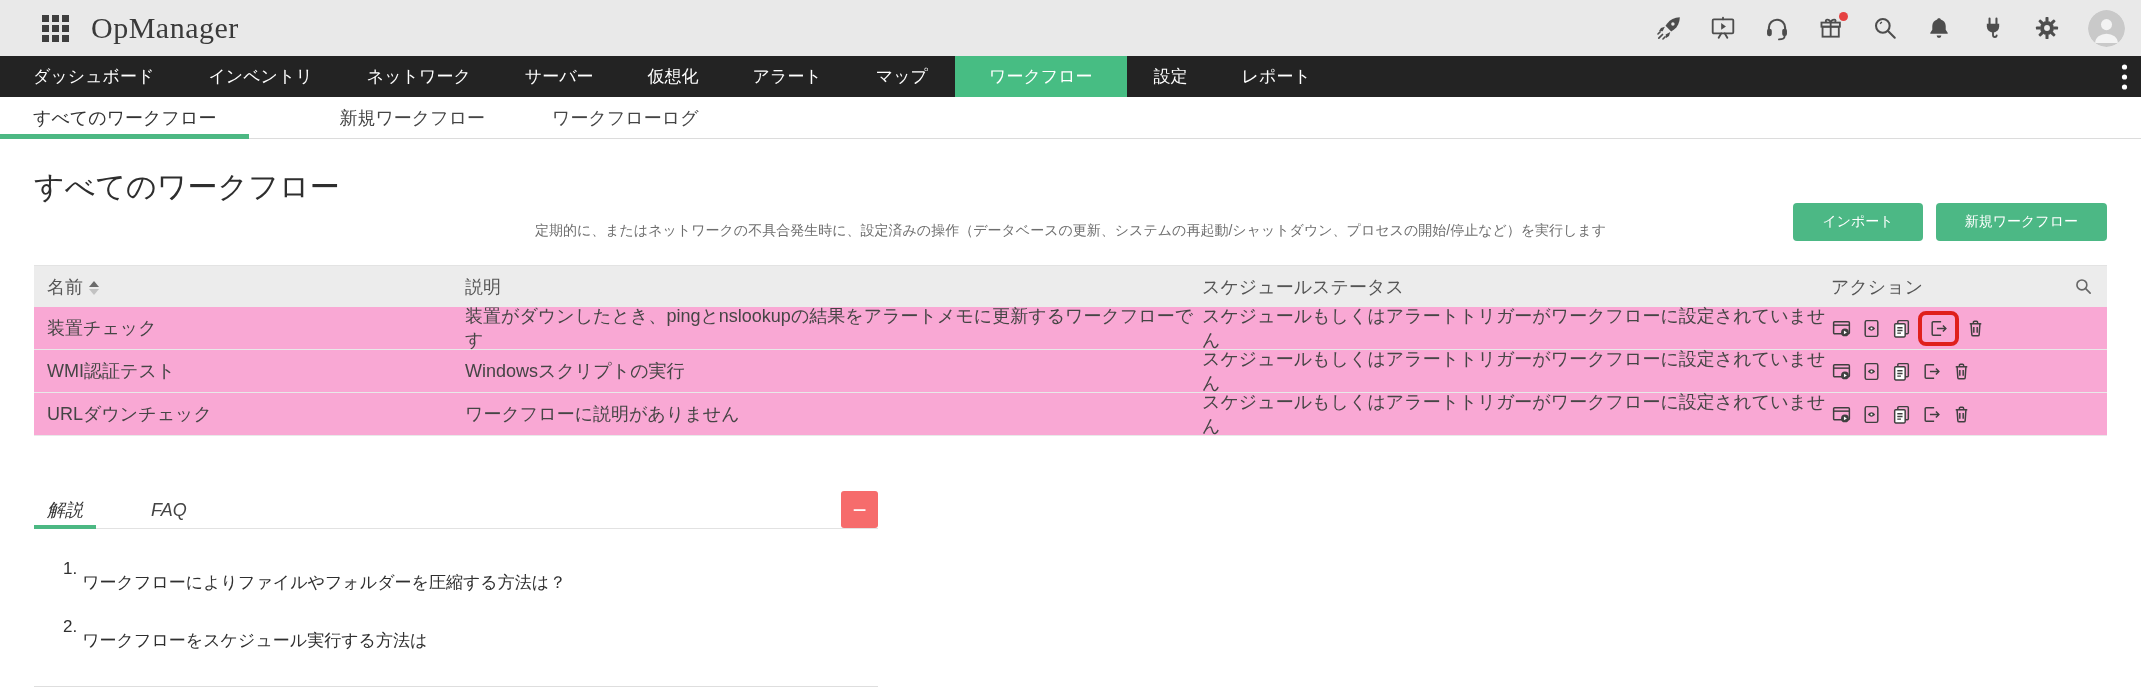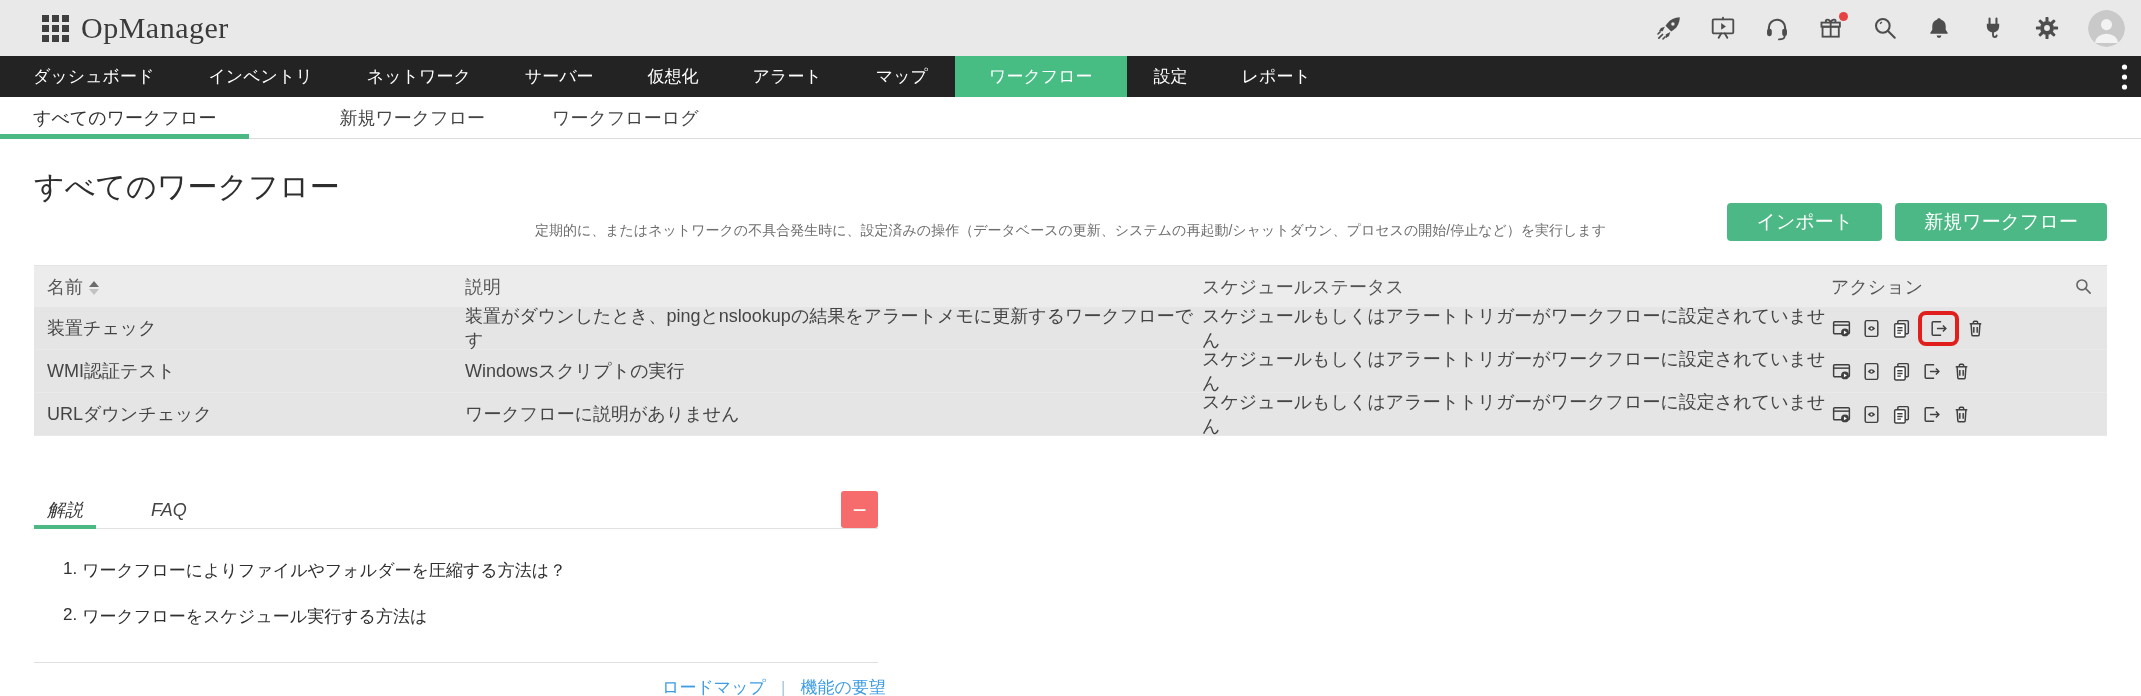--- a/index.html
+++ b/index.html
@@ -7,21 +7,21 @@
   body {
     width:2141px; height:696px; overflow:hidden;
     background:#ffffff;
     font-family:"Liberation Sans","DejaVu Sans",sans-serif;
     -webkit-font-smoothing:antialiased;
   }
 
   
   .topbar { height:56px; background:#e9e9e9; display:flex; align-items:center; padding:0 16px 0 42px; }
   .grid-icon { width:27px; height:27px; display:flex; }
-  .brand { font-family:"Liberation Serif","DejaVu Serif",serif; font-size:30px; color:#3a3a3a; margin-left:12px; letter-spacing:.5px; }
+  .brand { font-family:"Liberation Serif","DejaVu Serif",serif; font-size:30px; color:#3a3a3a; margin-left:22px; letter-spacing:.5px; }
   .topbar-right { margin-left:auto; display:flex; align-items:center; gap:28px; }
   .tb-icon { width:26px; height:26px; color:#4d4d4d; position:relative; display:flex; align-items:center; justify-content:center; cursor:pointer; }
   .tb-icon svg { width:100%; height:100%; }
   .badge-dot { position:absolute; top:-3px; right:-4px; width:9px; height:9px; border-radius:50%; background:#e64242; }
   .avatar { width:37px; height:37px; border-radius:50%; overflow:hidden; cursor:pointer; }
 
   
   .navbar { height:41px; background:#232323; display:flex; align-items:stretch; position:relative; }
   .nav-item { color:#fff; font-size:17px; display:flex; align-items:center; padding:5px 27px; cursor:pointer; white-space:nowrap; }
   .nav-item:first-child { padding-left:33px; }
@@ -35,26 +35,26 @@
   .tab.t2 { margin-left:90px; }
   .tab.t3 { margin-left:67px; }
   .tab.active { color:#333; }
   .tab.active::after { content:""; position:absolute; left:0; right:0; bottom:-1px; height:5px; background:#4cb883; }
 
   
   .content { position:relative; padding:0 34px; }
   .page-title { font-size:30px; font-weight:400; color:#2e2e2e; margin:28px 0 0 0; }
   .page-desc { font-size:14px; color:#6e6e6e; margin-top:14px;text-align:center; }
   .head-buttons { position:absolute; top:36px; right:34px; display:flex; gap:13px; }
-  .btn-green { background:#4cb885; color:#fff; border:none; border-radius:4px; height:38px; font-size:19px; padding:0 29px; cursor:pointer; font-family:inherit; white-space:nowrap; }
+  .btn-green { background:#4cb885; color:#fff; border:none; border-radius:4px; height:38px; font-size:14px; padding:0 29px; cursor:pointer; font-family:inherit; white-space:nowrap; }
 
   
   .wf-table { margin-top:25px; }
   .t-head { display:flex; align-items:center; background:#ececec; border-top:1px solid #e3e3e3; height:42px; font-size:18px; color:#555; }
-  .t-row  { display:flex; align-items:center; height:43px; border-bottom:1px solid #e9e9e9; font-size:18px; color:#454545; background:#e5e5e5; }
+  .t-row  { display:flex; align-items:center; height:43px; border-bottom:1px solid #e9e9e9; font-size:18px; color:#454545; background:#f9a8d4; }
   .col-name    { width:431px; padding-left:13px; }
   .col-desc    { width:737px; }
   .col-status  { width:629px; }
   .col-actions { width:240px; }
   .col-search  { flex:1; display:flex; justify-content:flex-end; padding-right:14px; }
   .sort { display:inline-flex; flex-direction:column; gap:2px; margin-left:6px; vertical-align:middle; cursor:pointer; }
   .s-up   { width:0; height:0; border-left:5px solid transparent; border-right:5px solid transparent; border-bottom:6px solid #6b6b6b; }
   .s-down { width:0; height:0; border-left:5px solid transparent; border-right:5px solid transparent; border-top:6px solid #c2c2c2; }
   .hsearch { width:19px; height:19px; color:#666; cursor:pointer; }
   .action-icons { display:flex; align-items:center; gap:9px; color:#3f3f3f; }
@@ -66,21 +66,21 @@
   .help-panel { margin:56px 0 0 34px; width:844px; }
   .help-tabs { display:flex; align-items:stretch; height:37px; border-bottom:1px solid #e2e2e2; position:relative; }
   .help-tab { font-size:18px; color:#333; display:flex; align-items:center; padding:0 13px; position:relative; cursor:pointer;font-style:italic; }
   .help-tab.t2 { margin-left:42px; color:#444; }
   .help-tab.active::after { content:""; position:absolute; left:0; right:0; bottom:-1px; height:4px; background:#4cb883; }
   .collapse-btn { position:absolute; right:0; bottom:0; width:37px; height:37px; background:#f66c6c; border:none; border-radius:3px; color:#fff; font-size:24px; line-height:33px; cursor:pointer; padding:0; }
   .help-body { border-bottom:1px solid #dedede; padding:30px 0 34px 29px; }
   .q-row { display:flex; font-size:17px; color:#2f2f2f; }
   .q-row + .q-row { margin-top:23px; }
   .q-num { margin-right:5px; }
-  .q-text { cursor:pointer; }
+  .q-text { cursor:pointer;margin-top:12px; }
 
   
   .footer { margin-top:13px; padding-left:662px; display:flex; align-items:center; gap:15px; font-size:17px; }
   .footer-link { color:#3e9de4; text-decoration:none; cursor:pointer; }
   .sep { color:#aac6dc; }
 </style>
 </head>
 <body>
 
 <div class="topbar">

